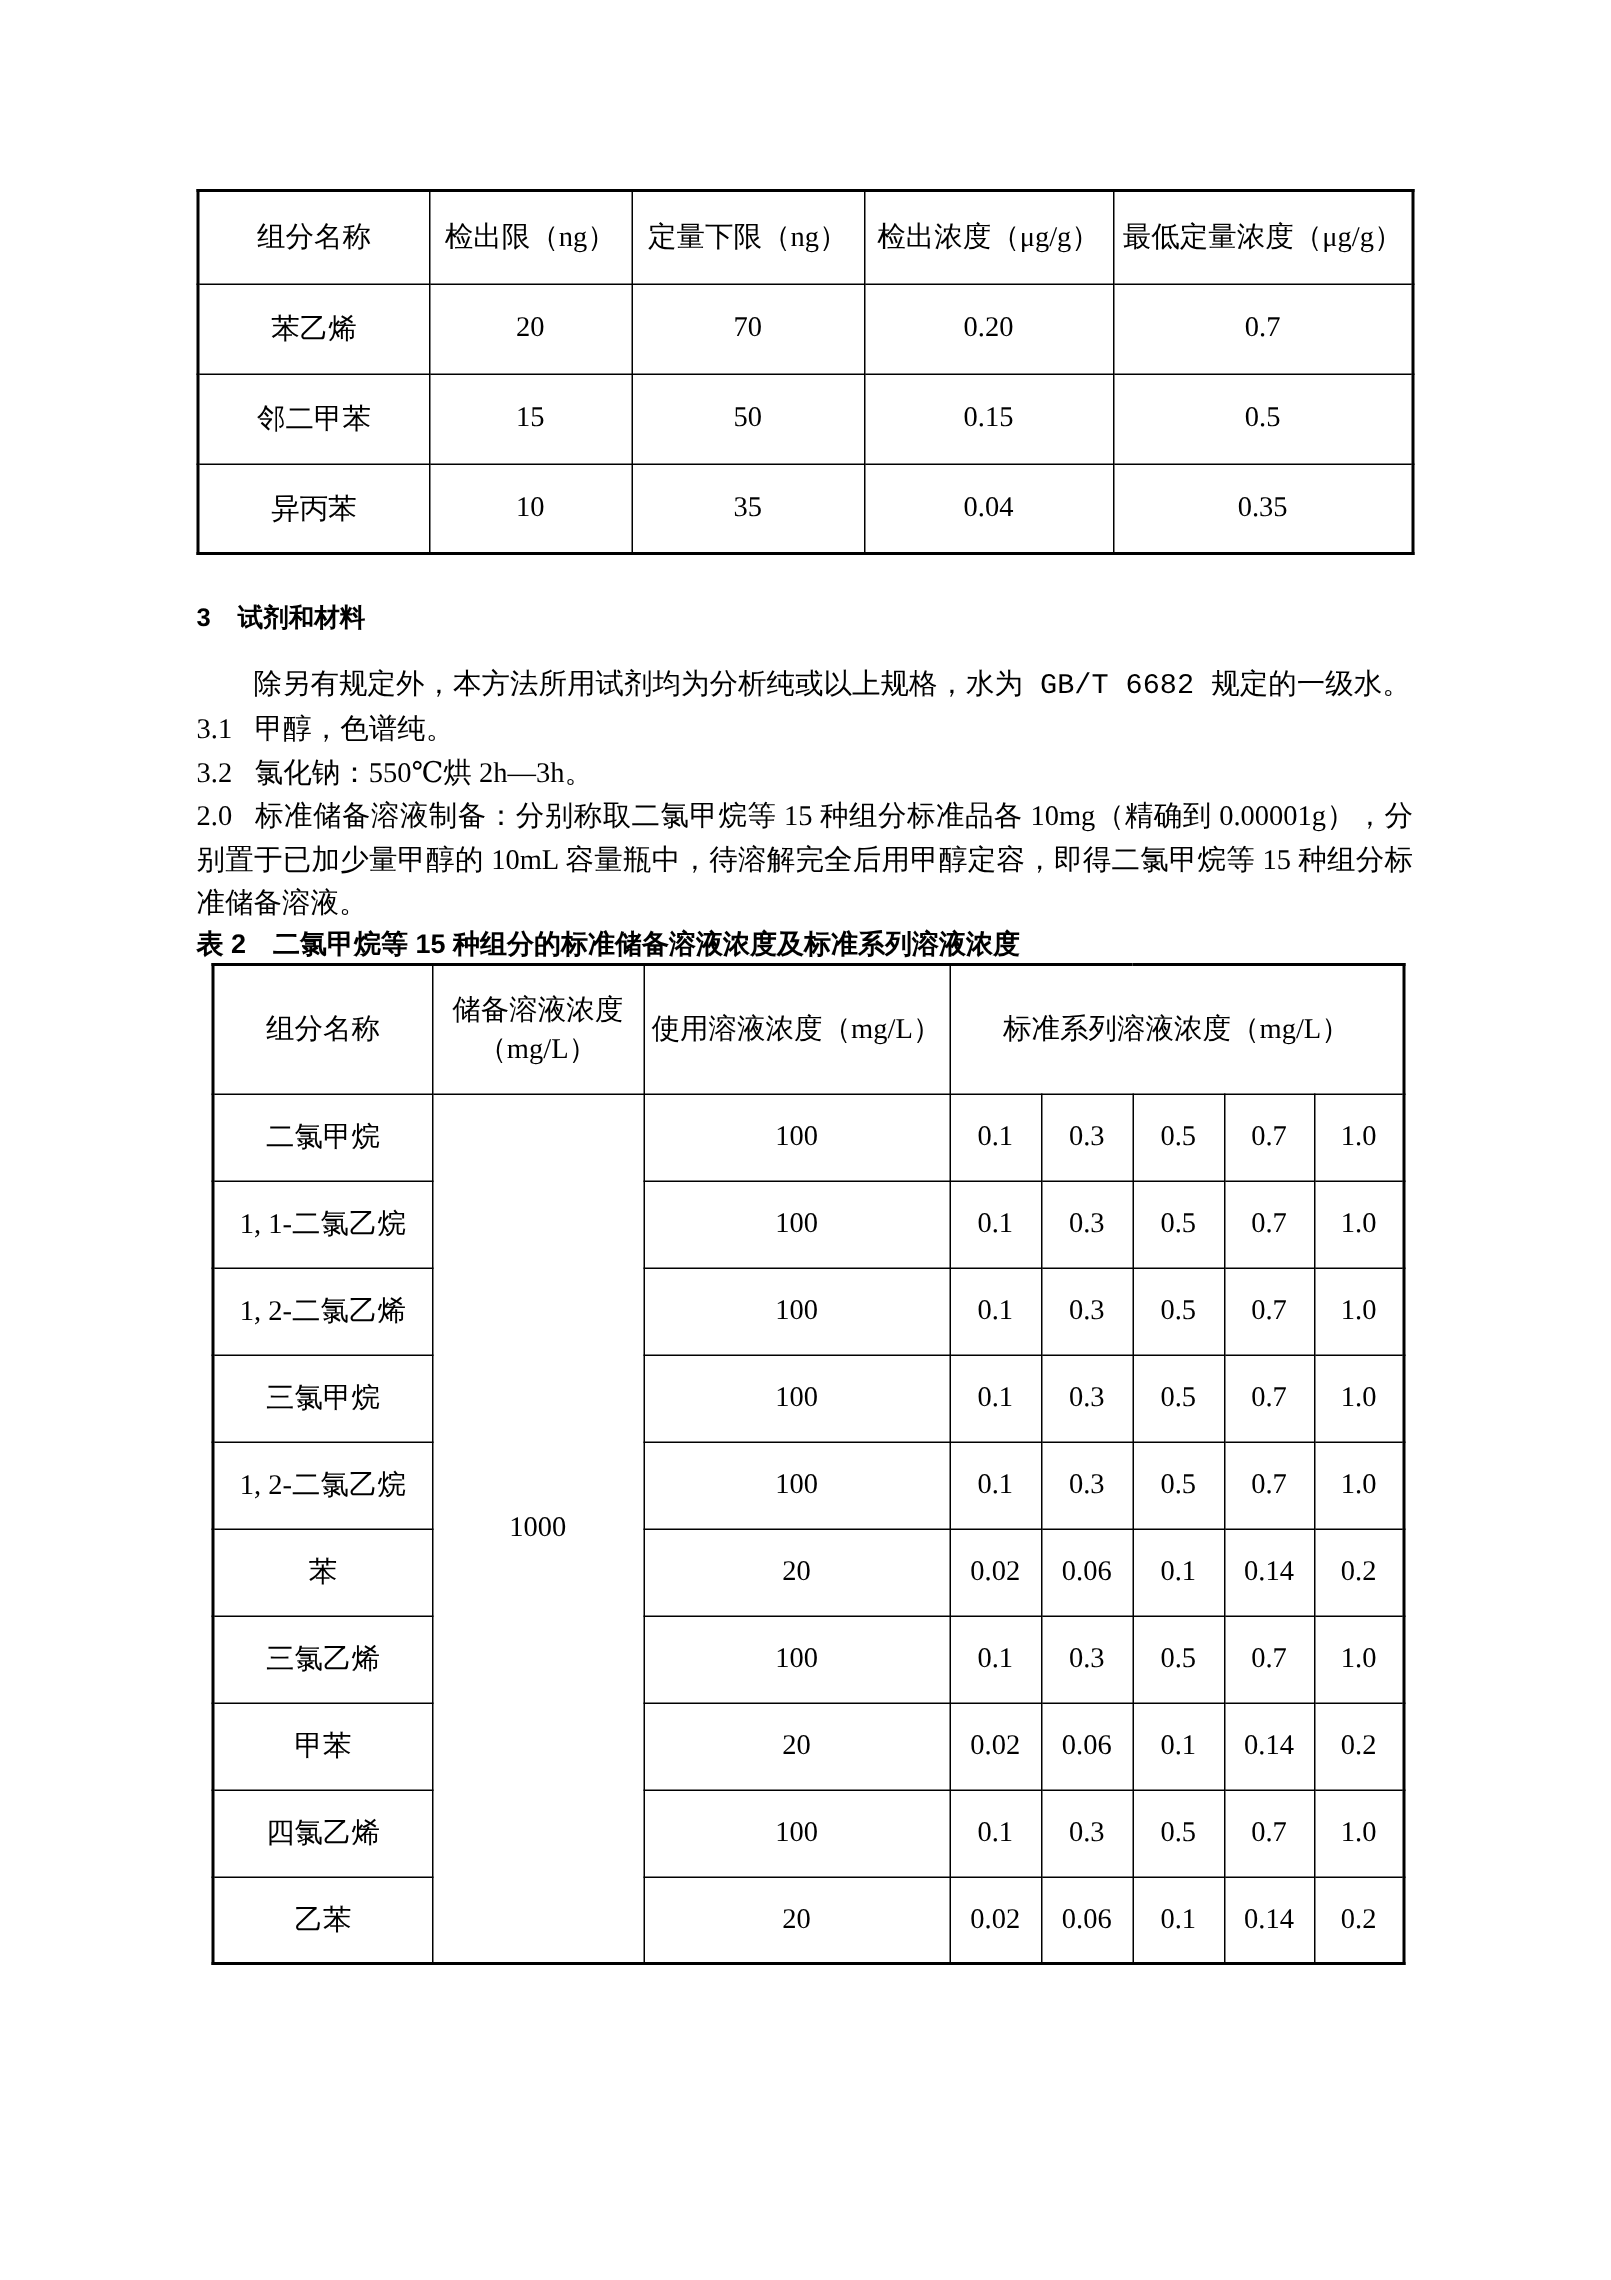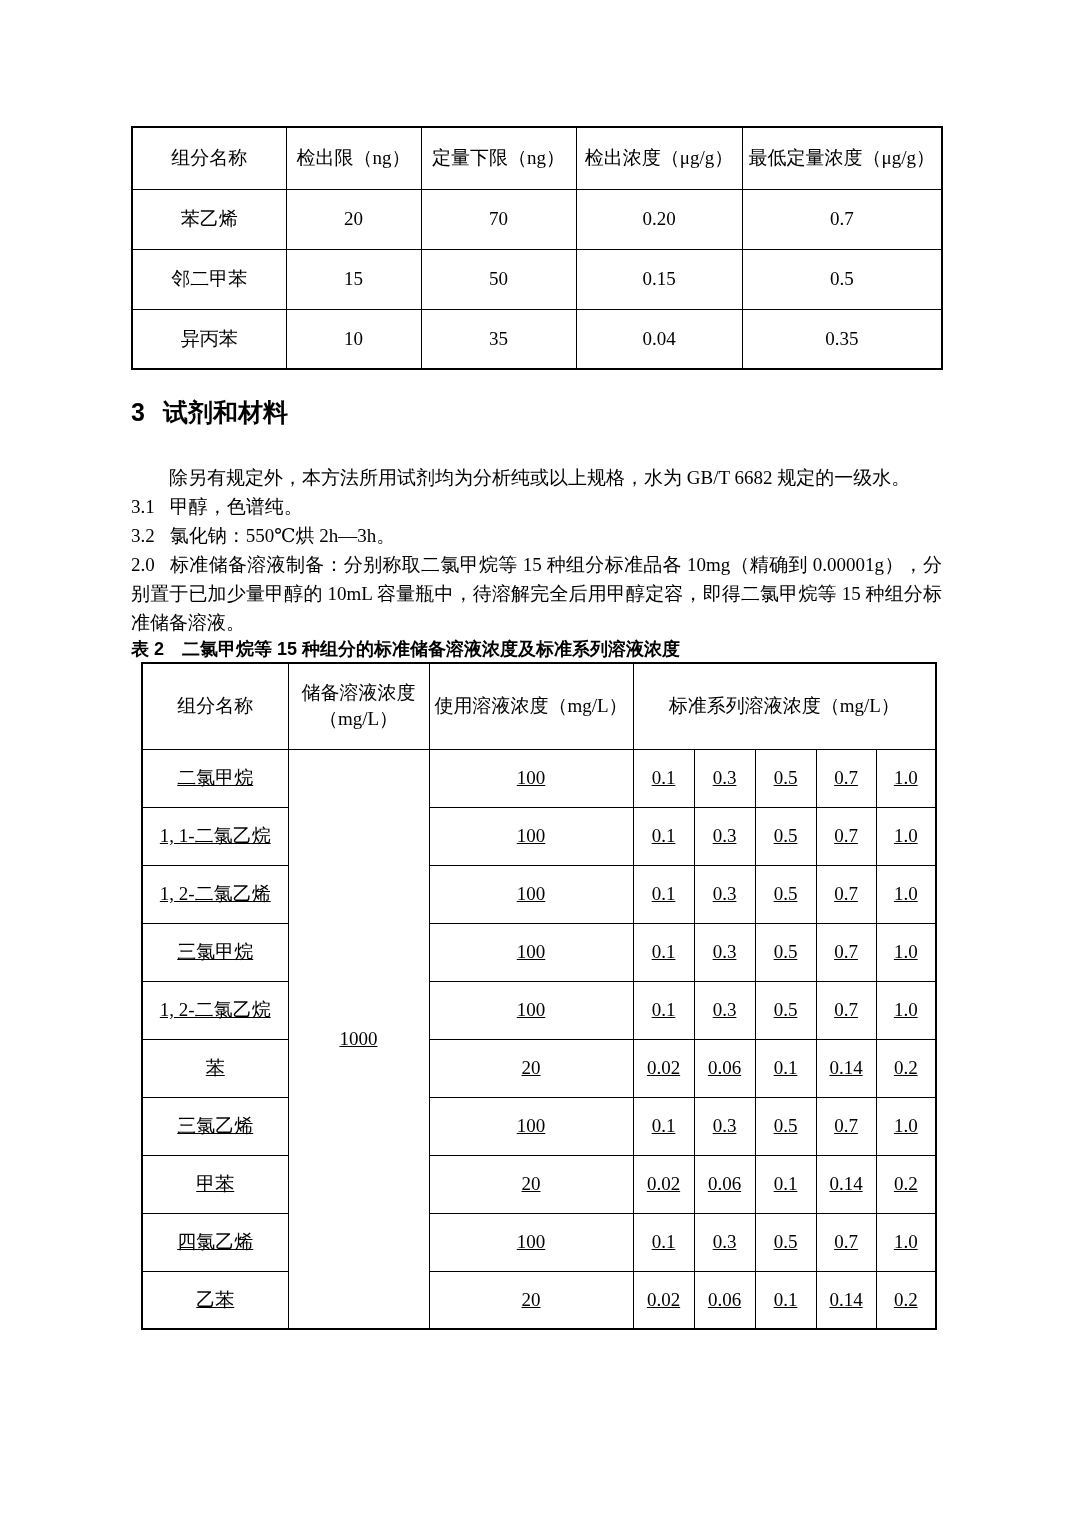--- a/index.html
+++ b/index.html
@@ -28,31 +28,31 @@
     border: 1px solid #000;
     text-align: center;
     vertical-align: middle;
     font-weight: normal;
     padding: 2px 3px;
     overflow: hidden;
   }
   table.t1 tr.hdr    { height: 62px; }
   table.t1 tr.datarow{ height: 60px; font-family: Liberation Serif, serif; }
   table.t2 tr.hdr    { height: 86px; }
-  table.t2 tr.datarow{ height: 58px; text-decoration: underline; }
+  table.t2 tr.datarow{ height: 58px; }
   
   .section-heading {
     margin-top: 31px;
     font-family: "Liberation Sans", "DejaVu Sans", sans-serif;
     font-weight: bold;
-    font-size: 25px;
+    font-size: 17px;
     line-height: 22px;
   }
   .para { line-height: 29px; text-align: justify; }
-  .intro { margin-top: 40px; text-indent: 2em; }
+  .intro { margin-top: 20px; text-indent: 2em; font-family: Liberation Mono, monospace; }
   .item-num { margin-right: 15px; }
   .table2-caption {
     margin-top: 1px;
     text-align: left;
     font-family: "Liberation Sans", "DejaVu Sans", sans-serif;
     font-weight: bold;
     font-size: 18px;
     line-height: 22px;
     margin-bottom: 2px;
   }

